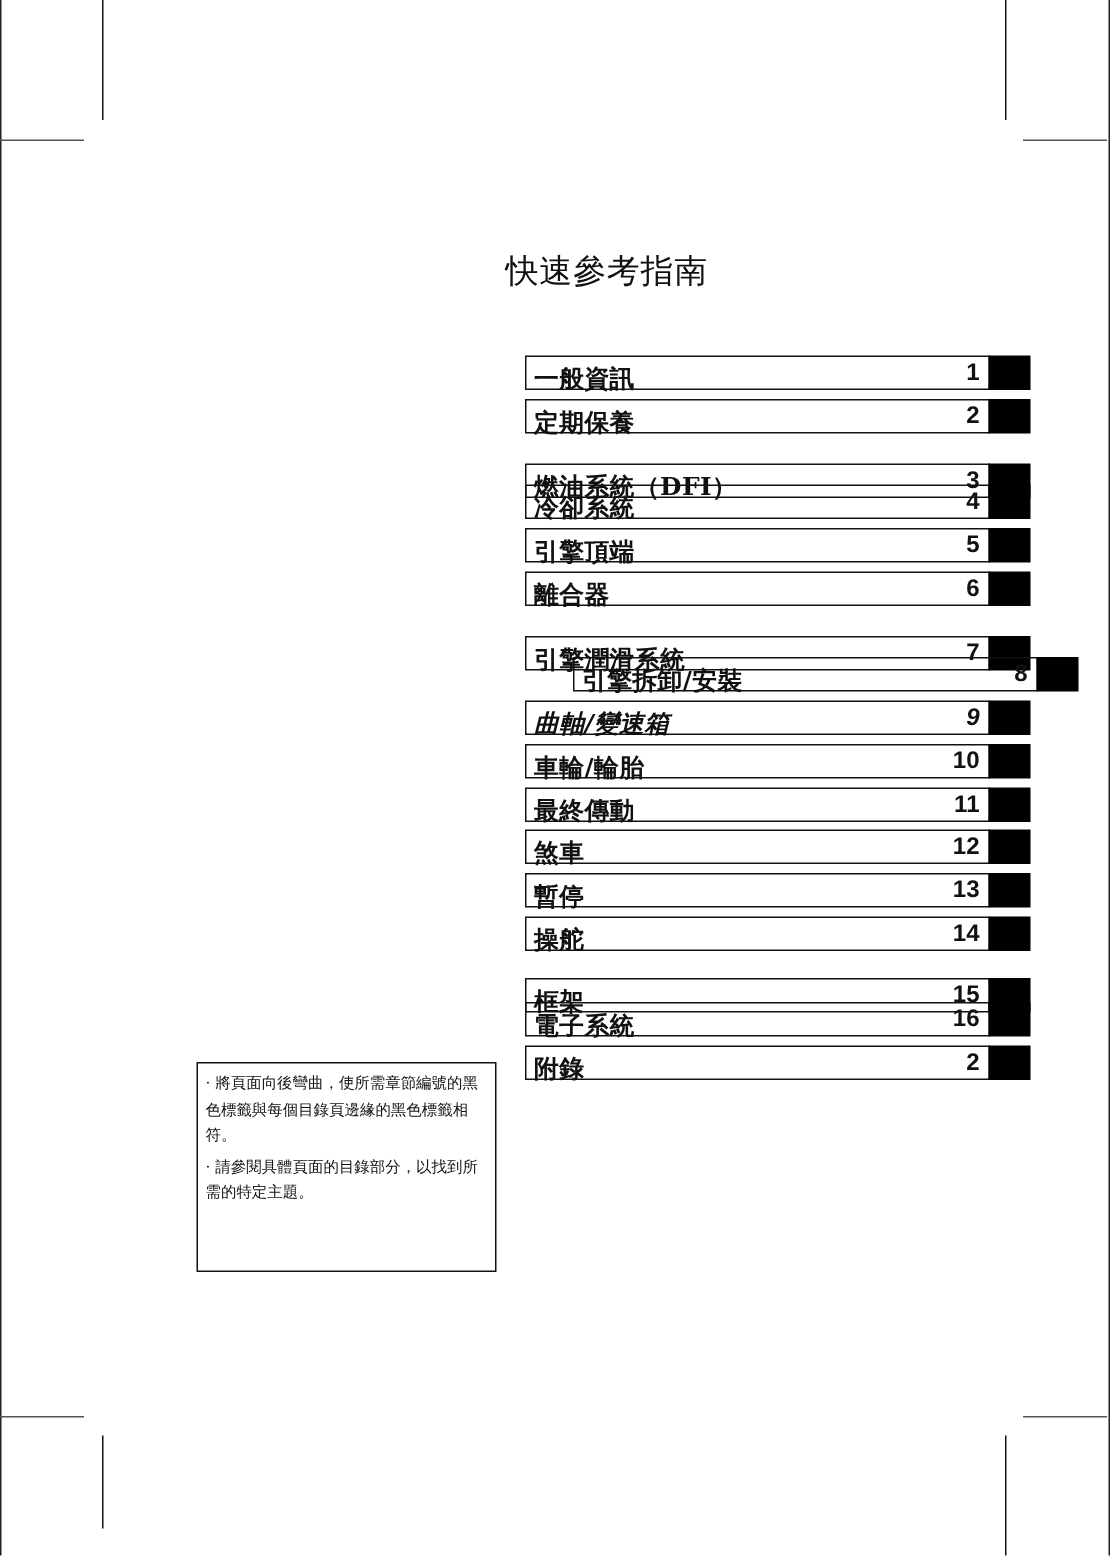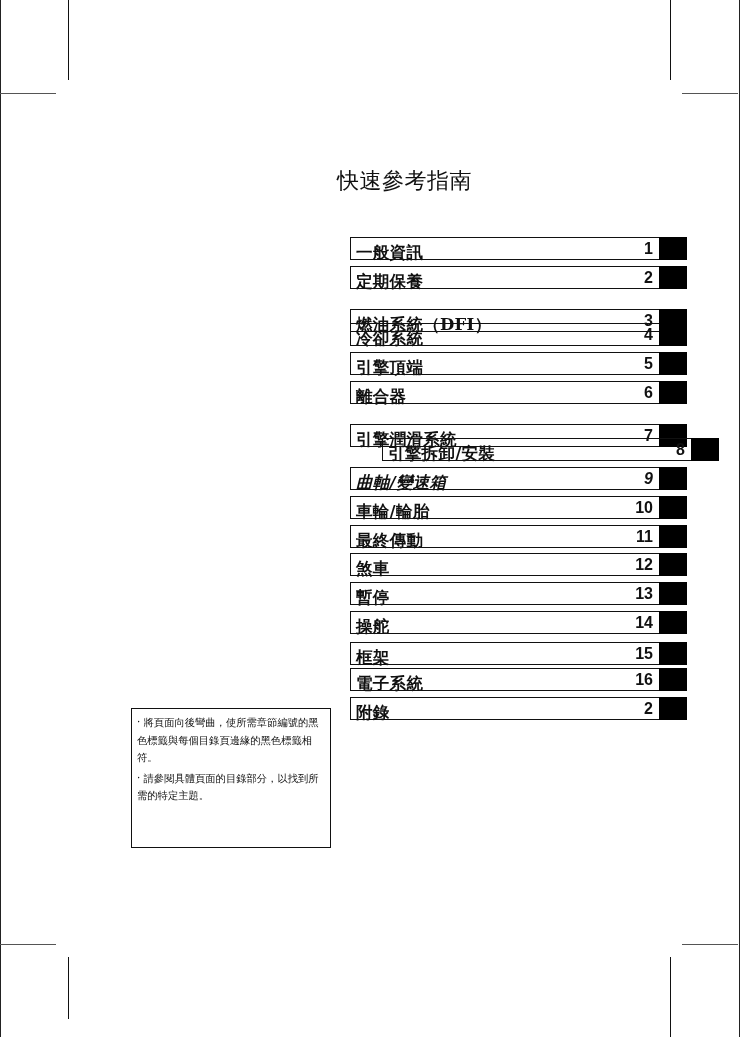--- a/index.html
+++ b/index.html
@@ -163,21 +163,21 @@
       </div>
     <div class="toc-tab"></div>
   </div>
   <div class="toc-row" style="top:373.75px;">
     <div class="toc-box">
         <span class="toc-label">操舵</span>
         <span class="toc-num">14</span>
       </div>
     <div class="toc-tab"></div>
   </div>
-  <div class="toc-row" style="top:405px;">
+  <div class="toc-row" style="top:415px;">
     <div class="toc-box">
         <span class="toc-label">框架</span>
         <span class="toc-num">15</span>
       </div>
     <div class="toc-tab"></div>
   </div>
   <div class="toc-row" style="top:431.25px;">
     <div class="toc-box">
         <span class="toc-label">電子系統</span>
         <span class="toc-num">16</span>

